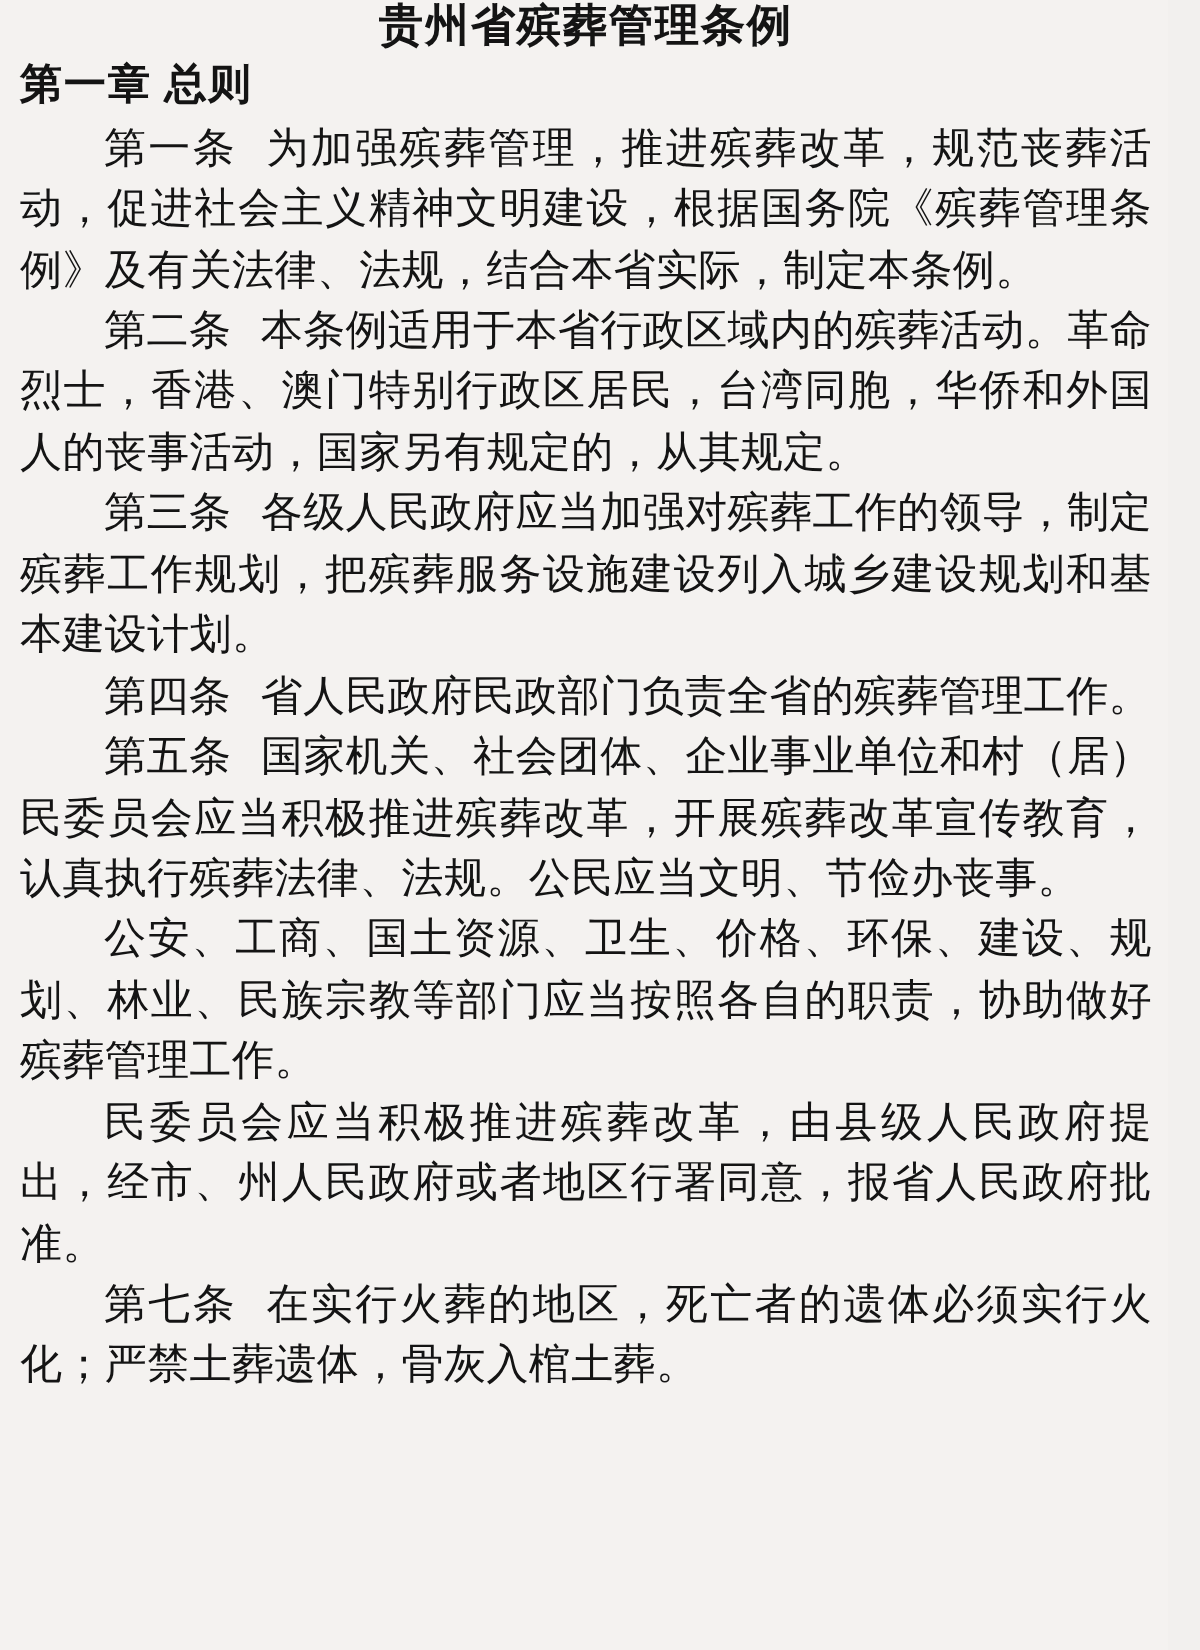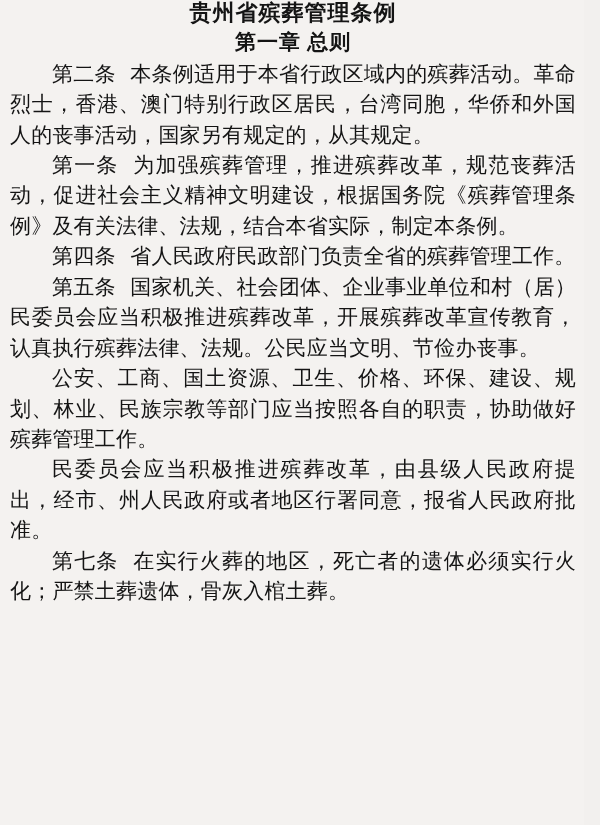--- a/index.html
+++ b/index.html
@@ -23,21 +23,21 @@
   .title {
     text-align: center;
     font-size: 22px;
     font-weight: bold;
     letter-spacing: 1px;
     line-height: 1.15;
     margin: 0 0 2px 0;
     padding-top: 0;
   }
   .chapter {
-    text-align: center;
+    text-align: left;
     font-size: 21px;
     font-weight: bold;
     line-height: 1.45;
     margin: 2px 0 1px 0;
     letter-spacing: 1px;
   }
   .para {
     font-size: 21px;
     line-height: 1.45;
     text-indent: 2em;
@@ -55,24 +55,25 @@
 </head>
 <body>
 
 <div id="page">
   <div class="doc">
 
     <h1 class="title">贵州省殡葬管理条例</h1>
 
     <div class="chapter">第一章    总则</div>
 
+    <p class="para"><span class="art">第一条</span><span>为加强殡葬管理，推进殡葬改革，规范丧葬活动，促进社会主义精神文明建设，根据国务院《殡葬管理条例》及有关法律、法规，结合本省实际，制定本条例。</span></p>
+
     <p class="para"><span class="art">第二条</span><span>本条例适用于本省行政区域内的殡葬活动。革命烈士，香港、澳门特别行政区居民，台湾同胞，华侨和外国人的丧事活动，国家另有规定的，从其规定。</span></p>
 
-    <p class="para"><span class="art">第一条</span><span>为加强殡葬管理，推进殡葬改革，规范丧葬活动，促进社会主义精神文明建设，根据国务院《殡葬管理条例》及有关法律、法规，结合本省实际，制定本条例。</span></p>
-
+    <p class="para"><span class="art">第三条</span><span>各级人民政府应当加强对殡葬工作的领导，制定殡葬工作规划，把殡葬服务设施建设列入城乡建设规划和基本建设计划。</span></p>
 
     <p class="para"><span class="art">第四条</span><span>省人民政府民政部门负责全省的殡葬管理工作。</span></p>
 
 
     <p class="para"><span class="art">第五条</span><span>国家机关、社会团体、企业事业单位和村（居）民委员会应当积极推进殡葬改革，开展殡葬改革宣传教育，认真执行殡葬法律、法规。公民应当文明、节俭办丧事。</span></p>
 
     <p class="para"><span>公安、工商、国土资源、卫生、价格、环保、建设、规划、林业、民族宗教等部门应当按照各自的职责，协助做好殡葬管理工作。</span></p>
 
 
     <p class="para"><span>民委员会应当积极推进殡葬改革，由县级人民政府提出，经市、州人民政府或者地区行署同意，报省人民政府批准。</span></p>

